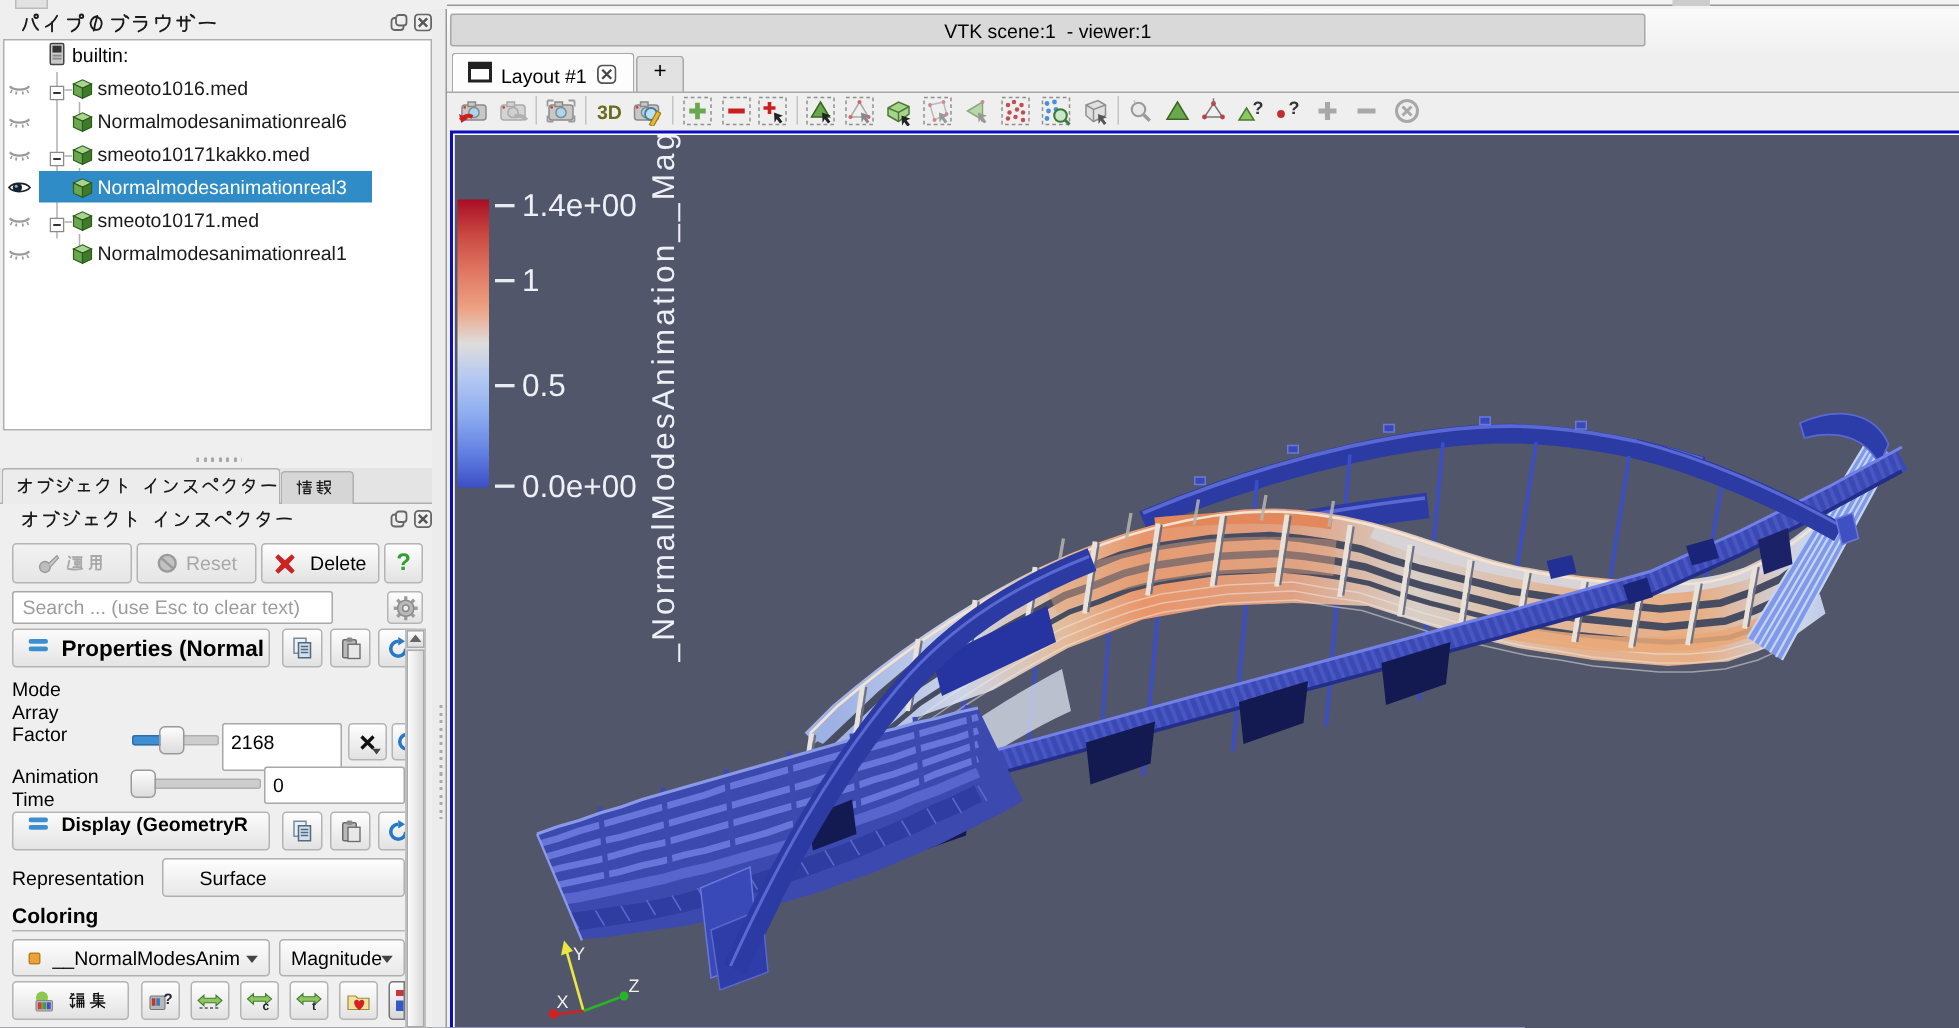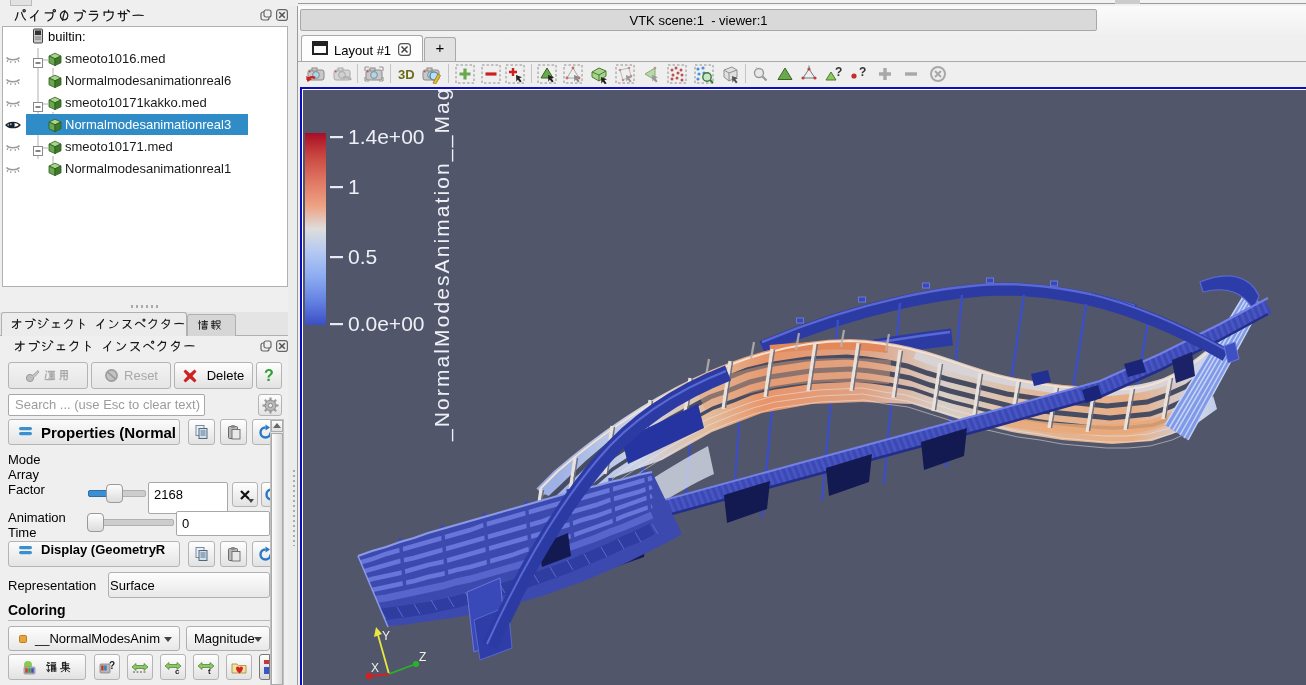--- a/index.html
+++ b/index.html
@@ -357,21 +357,21 @@
     </div>
     <div style="position:absolute;left:174px;top:362px;width:79px;height:27px;background:linear-gradient(#fefefe,#e2e2e2);border:1px solid #b4b4b4;border-radius:3px;box-sizing:border-box;display:flex;align-items:center;justify-content:center;">
       <svg width="14" height="14" viewBox="0 0 14 14">
         <path d="M2.5,0.5 L7,4.5 L11.5,0.5 L13.5,2.5 L9.5,7 L13.5,11.5 L11.5,13.5 L7,9.5 L2.5,13.5 L0.5,11.5 L4.5,7 L0.5,2.5 Z" fill="#cc2222"></path>
       </svg>
       <span style="font-size:13px;margin-left:10px">Delete</span>
     </div>
     <div style="position:absolute;left:256px;top:362px;width:26px;height:27px;background:linear-gradient(#fefefe,#e2e2e2);border:1px solid #b4b4b4;border-radius:3px;box-sizing:border-box;display:flex;align-items:center;justify-content:center;">
       <span style="color:#2fa02f;font-weight:bold;font-size:16px">?</span>
     </div>
-    <div style="position:absolute;left:8px;top:394px;width:197px;height:22px;background:#fff;border:1px solid #a8a8a8;border-radius:2px;box-sizing:border-box;font-size:13px;color:#9c9c9c;padding:2px 0 0 6px">Search ... (use Esc to clear text)</div>
+    <div style="position:absolute;left:8px;top:394px;width:214px;height:22px;background:#fff;border:1px solid #a8a8a8;border-radius:2px;box-sizing:border-box;font-size:13px;color:#9c9c9c;padding:2px 0 0 6px">Search ... (use Esc to clear text)</div>
     <div style="position:absolute;left:258px;top:394px;width:24px;height:22px;background:linear-gradient(#fefefe,#e2e2e2);border:1px solid #b4b4b4;border-radius:3px;box-sizing:border-box;display:flex;align-items:center;justify-content:center;">
       <svg width="17" height="17" viewBox="0 0 17 17">
         <rect x="7.4" y="0.5" width="2.2" height="3" fill="#9c9c9c" transform="rotate(0 8.5 8.5)"></rect>
         <rect x="7.4" y="0.5" width="2.2" height="3" fill="#9c9c9c" transform="rotate(45 8.5 8.5)"></rect>
         <rect x="7.4" y="0.5" width="2.2" height="3" fill="#9c9c9c" transform="rotate(90 8.5 8.5)"></rect>
         <rect x="7.4" y="0.5" width="2.2" height="3" fill="#9c9c9c" transform="rotate(135 8.5 8.5)"></rect>
         <rect x="7.4" y="0.5" width="2.2" height="3" fill="#9c9c9c" transform="rotate(180 8.5 8.5)"></rect>
         <rect x="7.4" y="0.5" width="2.2" height="3" fill="#9c9c9c" transform="rotate(225 8.5 8.5)"></rect>
         <rect x="7.4" y="0.5" width="2.2" height="3" fill="#9c9c9c" transform="rotate(270 8.5 8.5)"></rect>
         <rect x="7.4" y="0.5" width="2.2" height="3" fill="#9c9c9c" transform="rotate(315 8.5 8.5)"></rect>
@@ -453,21 +453,21 @@
       </svg>
     </div>
     <div style="position:absolute;left:252px;top:541px;width:27px;height:26px;background:linear-gradient(#fefefe,#e2e2e2);border:1px solid #b4b4b4;border-radius:3px;box-sizing:border-box;display:flex;align-items:center;justify-content:center;">
       <svg width="17" height="17" viewBox="0 0 17 17">
         <path d="M13.5,8.5 A5,5 0 1 1 8.5,3.5" fill="none" stroke="#2878c8" stroke-width="2.4"></path>
         <path d="M8.5,0.6 L13,3.5 L8.5,6.4 Z" fill="#2878c8"></path>
       </svg>
     </div>
     <div style="position:absolute;left:8px;top:578px;font-size:13px">Representation</div>
     <div style="position:absolute;left:108px;top:572px;width:162px;height:26px;background:linear-gradient(#fdfdfd,#e8e8e8);border:1px solid #b0b0b0;border-radius:3px;box-sizing:border-box;display:flex;align-items:center;">
-      <span style="font-size:13px;margin-left:1px">Surface</span>
+      <span style="font-size:13px;margin-left:24px">Surface</span>
     </div>
     <div style="position:absolute;left:8px;top:602px;font-size:14px;font-weight:bold">Coloring</div>
     <div style="position:absolute;left:8px;top:620px;width:262px;height:1px;background:#b8b8b8"></div>
     <div style="position:absolute;left:8px;top:626px;width:172px;height:25px;background:linear-gradient(#fdfdfd,#e8e8e8);border:1px solid #b0b0b0;border-radius:3px;box-sizing:border-box;display:flex;align-items:center;">
       <span style="display:inline-block;width:6px;height:6px;background:#e8a33c;border:1px solid #c08018;border-radius:1.5px;margin:0 8px 0 10px"></span>
       <span style="font-size:13px;white-space:nowrap">__NormalModesAnim</span>
       <svg width="9" height="6" style="position:absolute;right:6px;top:50%;margin-top:-2px">
         <path d="M0,0 L8,0 L4,5 Z" fill="#444"></path>
       </svg>
     </div>

